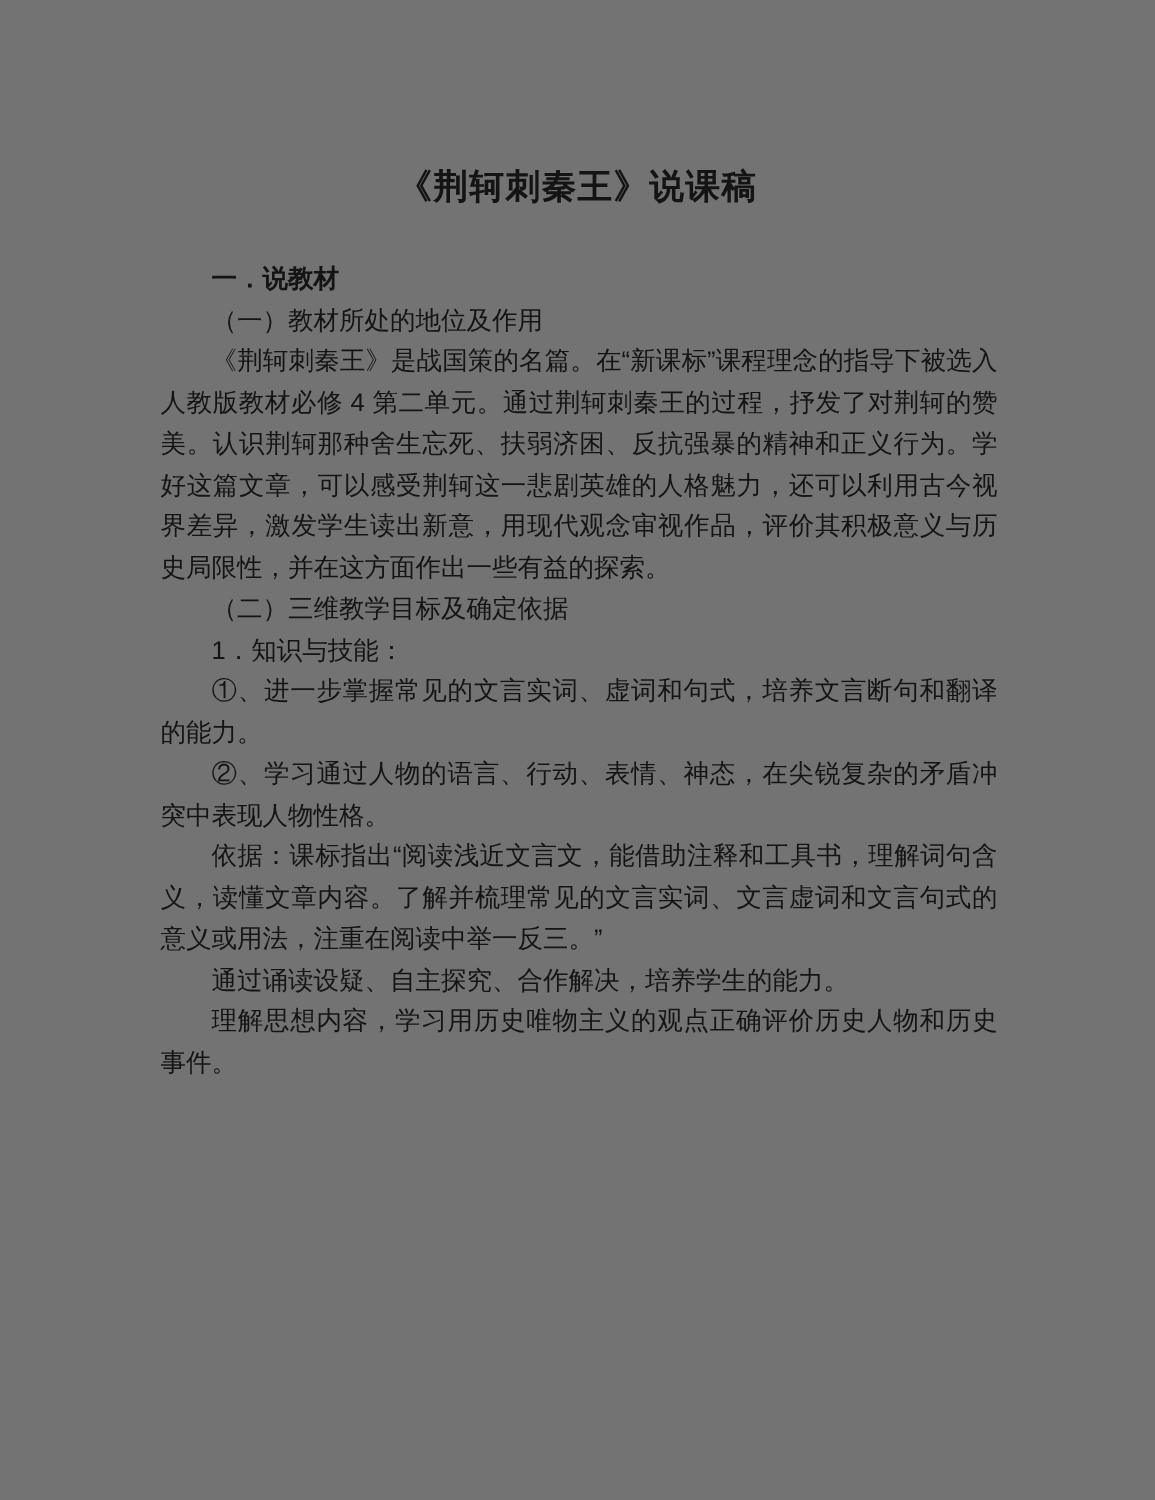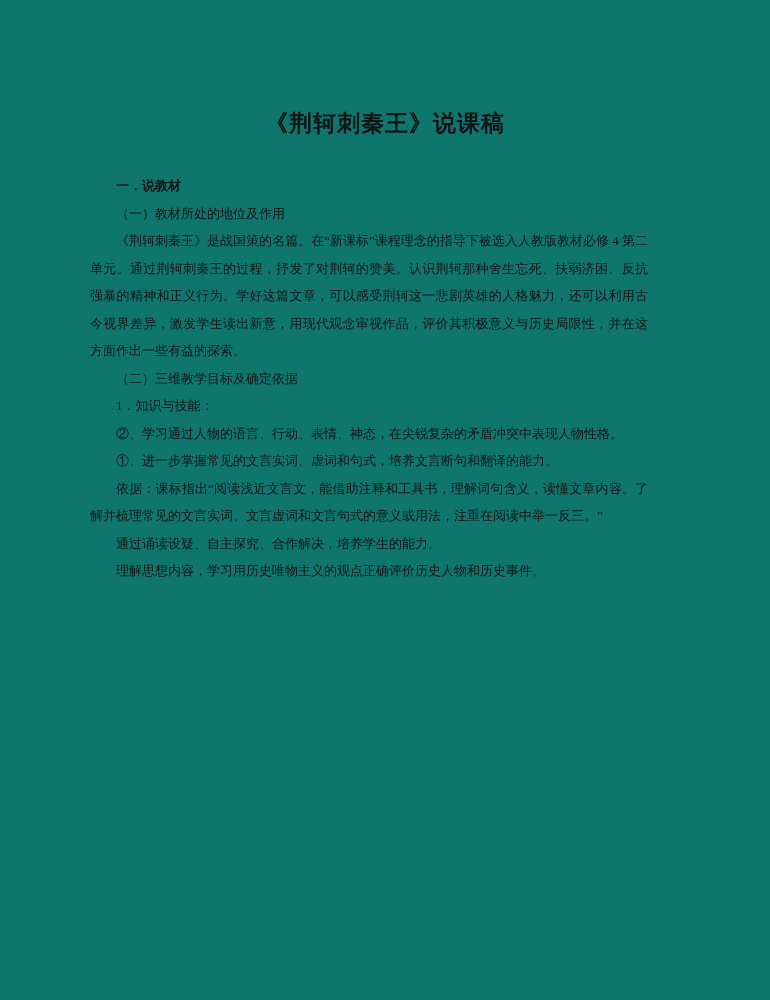--- a/index.html
+++ b/index.html
@@ -4,43 +4,43 @@
 <style>
   html, body {
     margin: 0;
     padding: 0;
     background: #ffffff;
   }
   .page {
     position: relative;
     width: 770px;
     height: 1000px;
-    background: #0f766e;
+    background: #737373;
     overflow: hidden;
-    font-family: Liberation Serif, serif;
+    font-family: Liberation Sans, sans-serif;
     color: #141414;
   }
   .doc-title {
     position: absolute;
     top: 107px;
     left: 0;
     width: 100%;
     margin: 0;
     text-align: center;
     font-size: 23px;
     line-height: 34px;
     font-weight: 700;
     letter-spacing: 1px;
   }
   .doc-body {
     position: absolute;
     top: 172px;
-    left: 90px;
+    left: 107px;
     width: 558px;
-    font-size: 13px;
+    font-size: 17px;
     line-height: 27.5px;
     text-align: justify;
     text-justify: inter-ideograph;
   }
   .doc-body p {
     margin: 0;
     padding: 0;
     text-indent: 2em;
     word-break: break-all;
   }
@@ -60,23 +60,23 @@
     <p class="bold">一．说教材</p>
 
     <p>（一）教材所处的地位及作用</p>
 
     <p>《荆轲刺秦王》是战国策的名篇。在“新课标”课程理念的指导下被选入人教版教材必修 4 第二单元。通过荆轲刺秦王的过程，抒发了对荆轲的赞美。认识荆轲那种舍生忘死、扶弱济困、反抗强暴的精神和正义行为。学好这篇文章，可以感受荆轲这一悲剧英雄的人格魅力，还可以利用古今视界差异，激发学生读出新意，用现代观念审视作品，评价其积极意义与历史局限性，并在这方面作出一些有益的探索。</p>
 
     <p>（二）三维教学目标及确定依据</p>
 
     <p>1．知识与技能：</p>
 
+    <p>①、进一步掌握常见的文言实词、虚词和句式，培养文言断句和翻译的能力。</p>
+
     <p>②、学习通过人物的语言、行动、表情、神态，在尖锐复杂的矛盾冲突中表现人物性格。</p>
-
-    <p>①、进一步掌握常见的文言实词、虚词和句式，培养文言断句和翻译的能力。</p>
 
     <p>依据：课标指出“阅读浅近文言文，能借助注释和工具书，理解词句含义，读懂文章内容。了解并梳理常见的文言实词、文言虚词和文言句式的意义或用法，注重在阅读中举一反三。”</p>
 
 
     <p>通过诵读设疑、自主探究、合作解决，培养学生的能力。</p>
 
 
 
     <p>理解思想内容，学习用历史唯物主义的观点正确评价历史人物和历史事件。</p>
 

